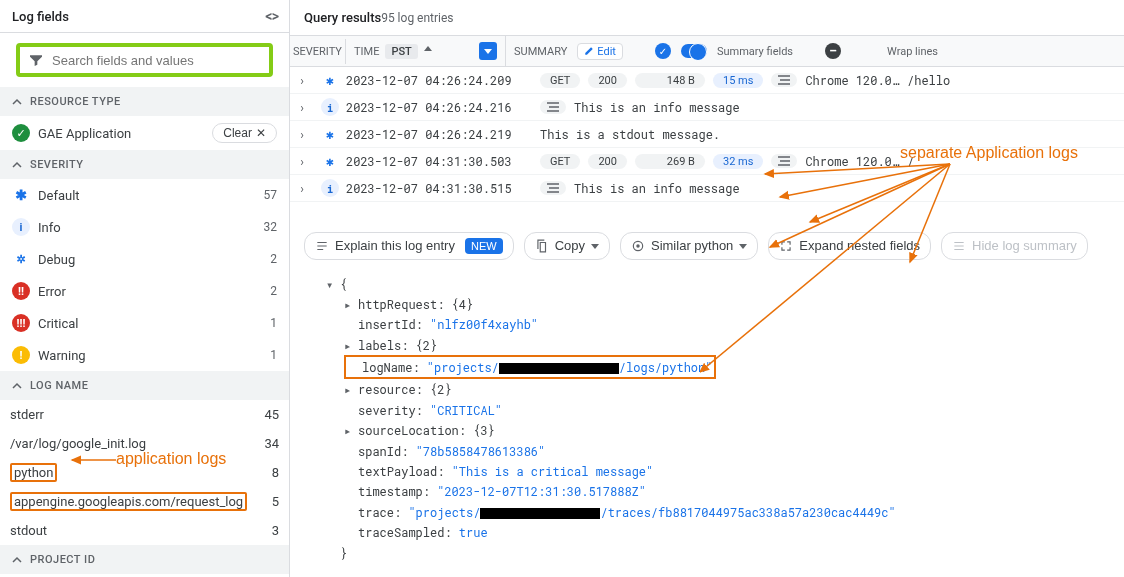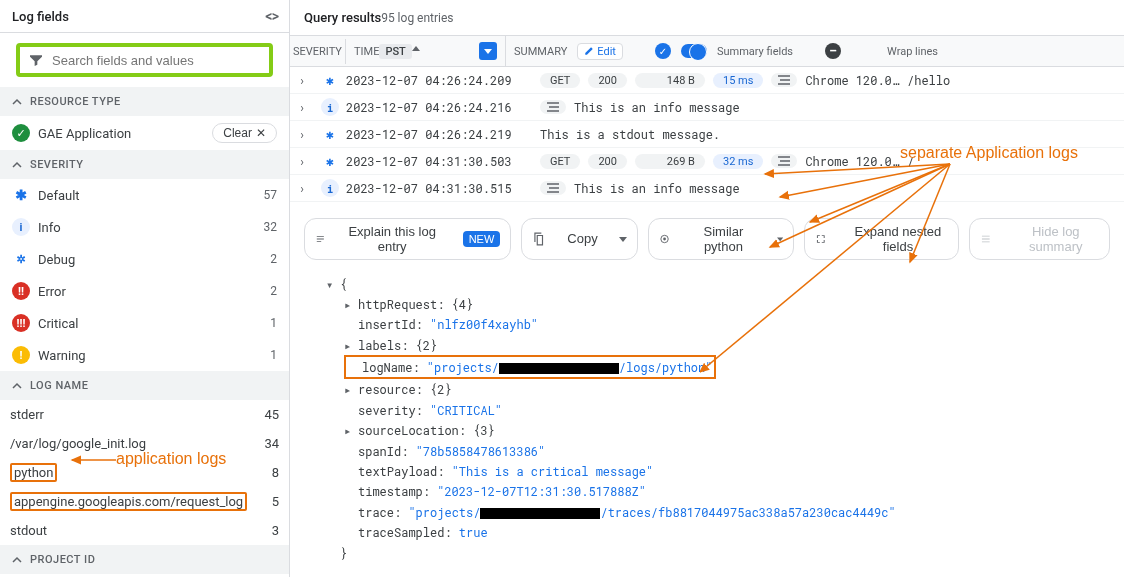--- a/index.html
+++ b/index.html
@@ -26,21 +26,21 @@
   .sev-critical { background:#d93025; color:#fff; }
   .sev-warning { background:#fbbc04; color:#fff; }
   .logname-row { padding:7px 10px; display:flex; justify-content:space-between; cursor:default; }
   .hl { border:2px solid #e8710a; padding:0 2px; border-radius:2px; }
   .main { flex:1; display:flex; flex-direction:column; overflow:hidden; }
   .main-header { display:flex; align-items:center; padding:10px 14px; border-bottom:1px solid #dadce0; }
   .main-header .qr { font-weight:500; color:#202124; }
   .main-header .cnt { color:#5f6368; font-size:12px; }
   .col-bar { display:flex; align-items:center; border-bottom:1px solid #dadce0; background:#f8f9fa; font-size:11px; color:#5f6368; }
   .col-sev { width:56px; text-align:center; border-right:1px solid #dadce0; padding:6px 0; }
-  .col-time { width:160px; display:flex; align-items:center; gap:0; padding:6px 8px; border-right:1px solid #dadce0; }
+  .col-time { width:160px; display:flex; align-items:center; gap:6px; padding:6px 8px; border-right:1px solid #dadce0; }
   .col-time .pst { background:#e8eaed; padding:1px 6px; border-radius:3px; font-weight:500; color:#3c4043; }
   .col-time .sortbtn { background:#1a73e8; color:#fff; width:18px; height:18px; border-radius:3px; display:inline-flex; align-items:center; justify-content:center; margin-left:auto; }
   .col-summary { flex:1; display:flex; align-items:center; gap:10px; padding:6px 8px; }
   .edit-btn { border:1px solid #dadce0; border-radius:4px; padding:1px 6px; color:#1a73e8; font-size:11px; background:#fff; display:inline-flex; align-items:center; gap:3px;}
   .toggle { width:26px; height:14px; background:#1a73e8; border-radius:7px; position:relative; display:inline-block; }
   .toggle::after { content:''; position:absolute; right:0; top:-1px; width:16px; height:16px; background:#1a73e8; border-radius:50%; border:1px solid #fff;}
   .toggle.off { background:#dadce0; }
   .toggle.off::after { left:0; right:auto; background:#fff; border:1px solid #dadce0;}
   .check-circ { width:16px; height:16px; border-radius:50%; background:#1a73e8; color:#fff; display:inline-flex; align-items:center; justify-content:center; font-size:10px;}
   .dark-circ { width:16px; height:16px; border-radius:50%; background:#3c4043; color:#fff; display:inline-flex; align-items:center; justify-content:center; font-size:12px; font-weight:700;}
@@ -52,21 +52,21 @@
   .lr-summary { flex:1; display:flex; align-items:center; gap:8px; padding:5px 4px; }
   .pill { background:#f1f3f4; border-radius:12px; padding:1px 10px; font-size:11px; font-family: Roboto, sans-serif; color:#3c4043; }
   .pill.blue { background:#e8f0fe; color:#1967d2; }
   .pill.lines { padding:2px 6px; display:inline-flex; align-items:center; }
   .txt { color:#3c4043; }
   .lines-svg { width:14px; height:10px; }
   .sev-i { width:18px; height:18px; border-radius:50%; display:inline-flex; align-items:center; justify-content:center; font-size:11px; font-weight:700; }
   .sev-i.star { color:#1a73e8; font-size:13px; }
   .sev-i.info { background:#e8f0fe; color:#1967d2; font-style:normal; }
   .action-bar { display:flex; gap:10px; padding:10px 14px; }
-  .btn { border:1px solid #dadce0; border-radius:12px; padding:5px 10px; font-size:13px; background:#fff; display:inline-flex; align-items:center; gap:21px; color:#3c4043; cursor:pointer; }
+  .btn { border:1px solid #dadce0; border-radius:12px; padding:5px 10px; font-size:13px; background:#fff; display:inline-flex; align-items:center; gap:6px; color:#3c4043; cursor:pointer; }
   .btn.disabled { color:#bdc1c6; }
   .badge-new { background:#1a73e8; color:#fff; border-radius:4px; padding:2px 6px; font-size:11px; font-weight:500; margin-left:4px; }
   .json-block { font-family:'Roboto Mono', monospace; font-size:12px; padding:4px 14px 14px 14px; line-height:1.7; }
   .json-block .k { color:#3c4043; }
   .json-block .v { color:#1a73e8; }
   .json-block .tri { color:#5f6368; margin-right:4px; display:inline-block; width:10px;}
   .json-line { white-space:nowrap; }
   .indent1 { padding-left:22px; }
   .indent2 { padding-left:40px; }
   .boxed { border:2px solid #e8710a; display:inline-block; padding:0 2px; }

